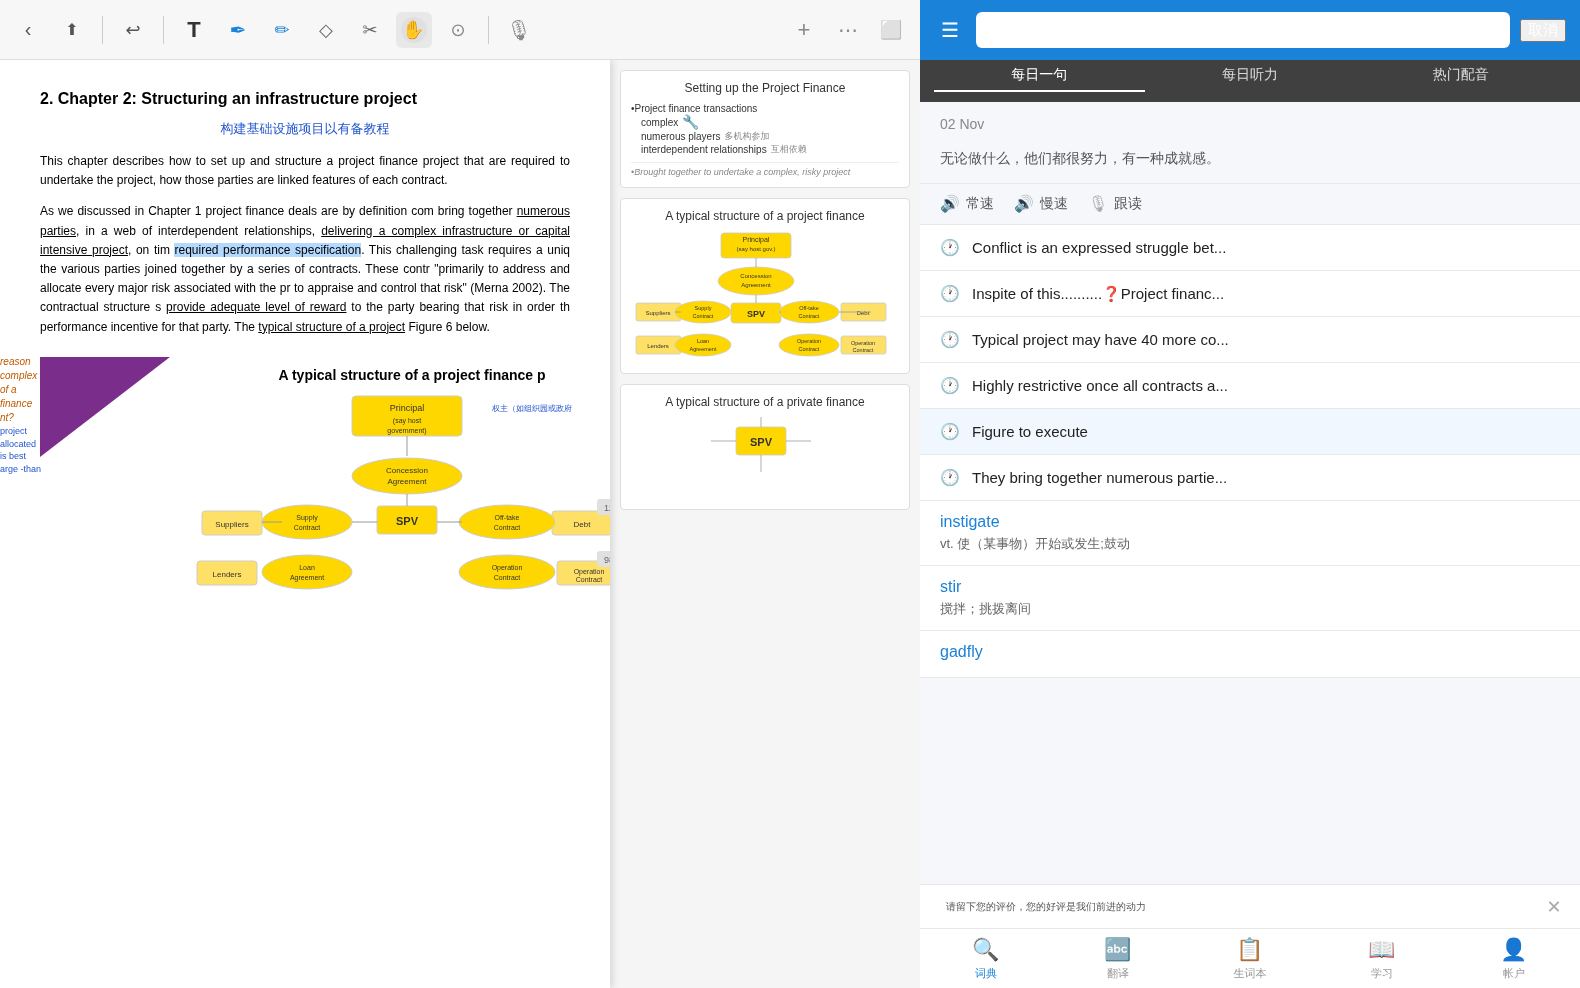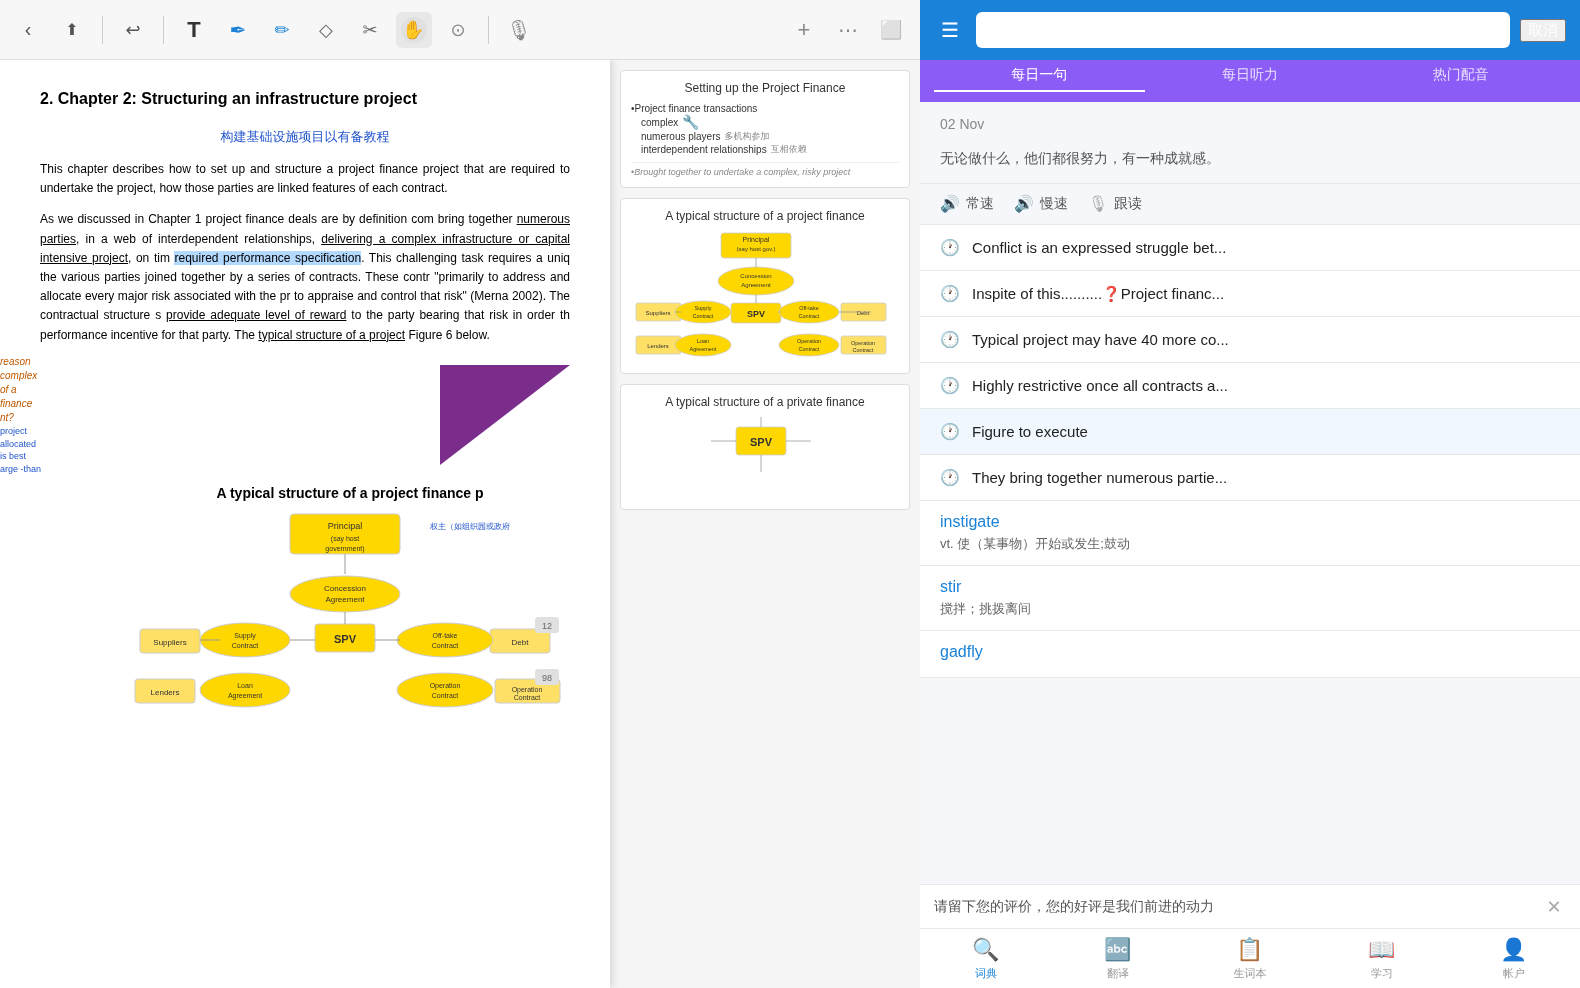--- a/index.html
+++ b/index.html
@@ -51,21 +51,21 @@
       margin: 0;
       padding: 30px 40px;
       overflow: hidden;
       position: relative;
       box-shadow: 2px 0 8px rgba(0,0,0,0.15);
     }
 
     .pdf-chapter-title {
       font-size: 16px;
       font-weight: bold;
-      margin-bottom: 20px;
+      margin-bottom: 12px;
       color: #000;
     }
 
     .pdf-subtitle-cn {
       font-size: 13px;
       color: #555;
       margin-bottom: 14px;
       text-align: center;
     }
 
@@ -174,21 +174,21 @@
       color: #fff;
       font-size: 15px;
       cursor: pointer;
       padding: 0 6px;
       white-space: nowrap;
     }
 
     
     .dict-tabs {
       display: flex;
-      background: #8b5cf6;
+      background: #404040;
       padding: 0 14px 10px;
       gap: 0;
     }
 
     .dict-tab {
       flex: 1;
       text-align: center;
       padding: 6px 0;
       font-size: 14px;
       color: rgba(255,255,255,0.8);
@@ -315,22 +315,23 @@
       background: #fff;
       display: flex;
       align-items: center;
       padding: 0 14px;
       border-top: 1px solid #e8e8e8;
       gap: 10px;
     }
 
     .dict-feedback-text {
       flex: 1;
-      font-size: 14px;
+      font-size: 10px;
       color: #555;
+      margin-left: 12px;
     }
 
     .dict-close-btn {
       width: 24px; height: 24px;
       display: flex; align-items: center; justify-content: center;
       color: #aaa; font-size: 18px; cursor: pointer;
     }
 
     
     .dict-bottom-nav {
@@ -441,21 +442,21 @@
         <div style="color:#2255cc; font-style:normal; font-size:9px;">allocated</div>
         <div style="color:#2255cc; font-style:normal; font-size:9px;">is best</div>
         <div style="color:#2255cc; font-style:normal; font-size:9px;">arge -than</div>
       </div>
 
       <p class="pdf-body-text">
         As we discussed in Chapter 1 project finance deals are by definition com bring together <span class="underline">numerous parties</span>, in a web of interdependent relationships, <span class="underline">delivering a complex infrastructure or capital intensive project</span>, on tim <span class="highlight-blue">required performance specification</span>. This challenging task requires a uniq the various parties joined together by a series of contracts. These contr "primarily to address and allocate every major risk associated with the pr to appraise and control that risk" (Merna 2002). The contractual structure s <span class="underline">provide adequate level of reward</span> to the party bearing that risk in order th performance incentive for that party. The <span class="underline">typical structure  of  a  project</span> Figure 6 below.
       </p>
 
       <div style="margin-top: 20px;">
-        <div style="display:flex; align-items:flex-end; gap:10px;flex-direction:column;">
+        <div style="display:flex; align-items:flex-start; gap:22px;">
 
           <div style="width:130px; height:100px; position:relative; flex-shrink:0;">
             <svg width="130" height="100" viewBox="0 0 130 100">
               <polygon points="0,0 130,0 0,100" fill="#7B2D8B"></polygon>
             </svg>
           </div>
           <div style="flex:1;">
             <div class="pdf-diagram-title">A typical structure of a project finance p</div>
             
             <svg width="440" height="200" viewBox="0 0 440 200">

